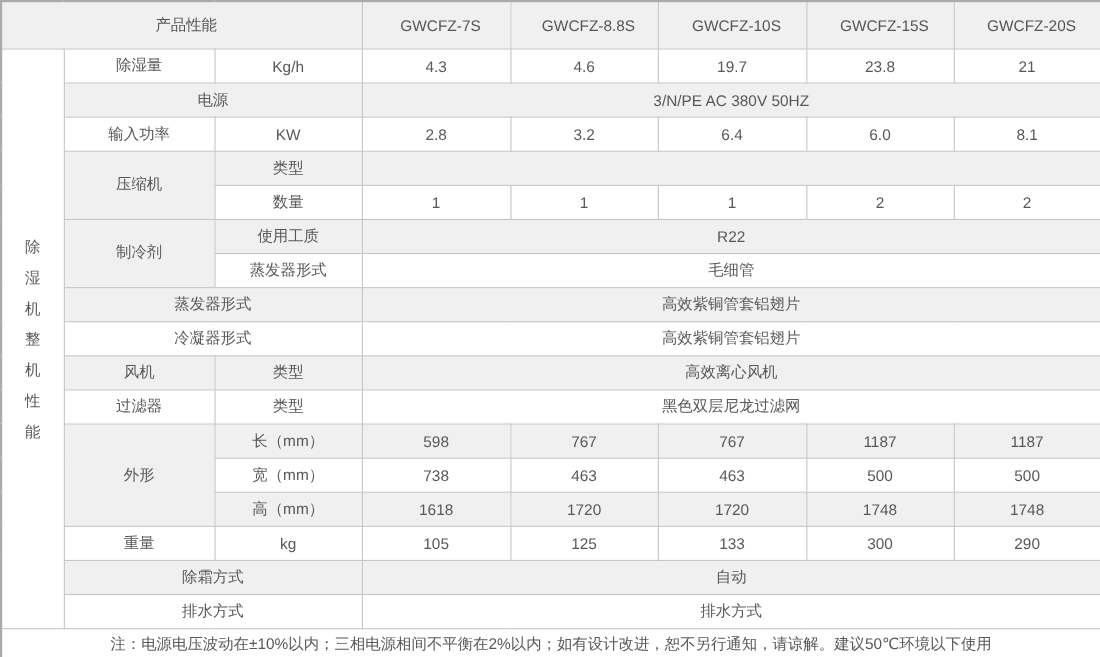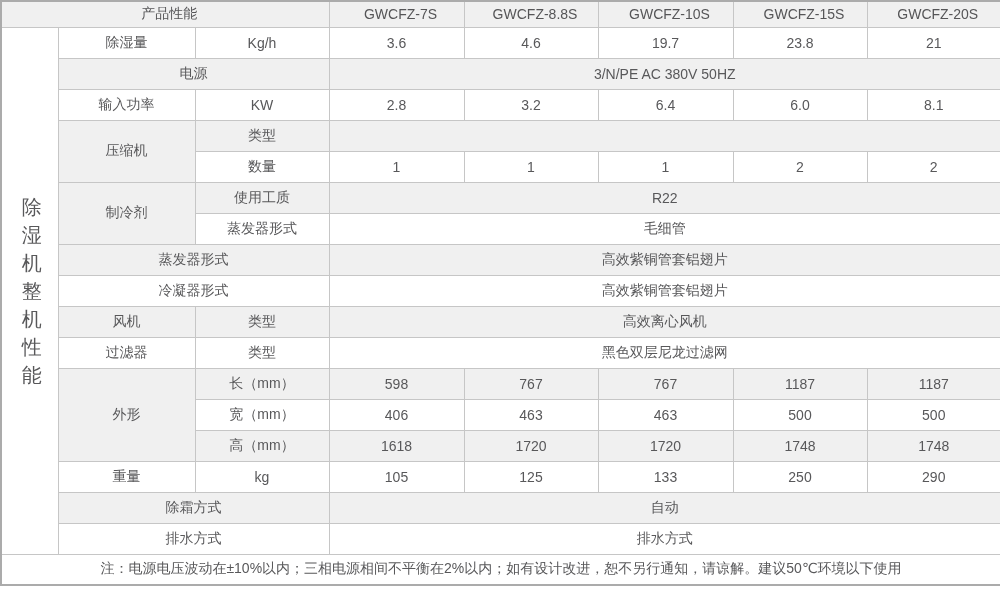--- a/index.html
+++ b/index.html
@@ -25,34 +25,34 @@
     font-size: 14px;
     color: #58585a;
     background: #ffffff;
     overflow: hidden;
     white-space: nowrap;
   }
   table.spec tr.g > td {
     background: #f0f0f0;
   }
   table.spec tr.hdr > td {
-    height: 26px;
+    height: 43px;
     color: #555557;
     padding-left: 12px;
   }
   td.side-cell {
     padding: 0;
   }
   .vtext {
     width: 16px;
     margin: 0 auto;
     word-break: break-all;
     white-space: normal;
     line-height: 28px;
-    font-size: 20px;
+    font-size: 14px;
     color: #58585a;
     text-align: center;
   }
   td.note-cell {
     text-align: left;
     padding: 0 8px;
     color: #4f4f51;
     white-space: nowrap;
   }
 </style>
@@ -80,21 +80,21 @@
     <td>GWCFZ-15S</td>
     <td>GWCFZ-20S</td>
   </tr>
 
   <tr>
     <td rowspan="17" class="side-cell">
       <div class="vtext">除湿机整机性能</div>
     </td>
     <td>除湿量</td>
     <td>Kg/h</td>
-    <td>3.6</td>
+    <td>4.3</td>
     <td>4.6</td>
     <td>19.7</td>
     <td>23.8</td>
     <td>21</td>
   </tr>
 
   <tr class="g">
     <td colspan="2">电源</td>
     <td colspan="5">3/N/PE AC 380V 50HZ</td>
   </tr>
@@ -162,21 +162,21 @@
     <td>长（mm）</td>
     <td>598</td>
     <td>767</td>
     <td>767</td>
     <td>1187</td>
     <td>1187</td>
   </tr>
 
   <tr>
     <td>宽（mm）</td>
-    <td>406</td>
+    <td>738</td>
     <td>463</td>
     <td>463</td>
     <td>500</td>
     <td>500</td>
   </tr>
 
   <tr class="g">
     <td>高（mm）</td>
     <td>1618</td>
     <td>1720</td>
@@ -184,21 +184,21 @@
     <td>1748</td>
     <td>1748</td>
   </tr>
 
   <tr>
     <td>重量</td>
     <td>kg</td>
     <td>105</td>
     <td>125</td>
     <td>133</td>
-    <td>250</td>
+    <td>300</td>
     <td>290</td>
   </tr>
 
   <tr class="g">
     <td colspan="2">除霜方式</td>
     <td colspan="5">自动</td>
   </tr>
 
   <tr>
     <td colspan="2">排水方式</td>

